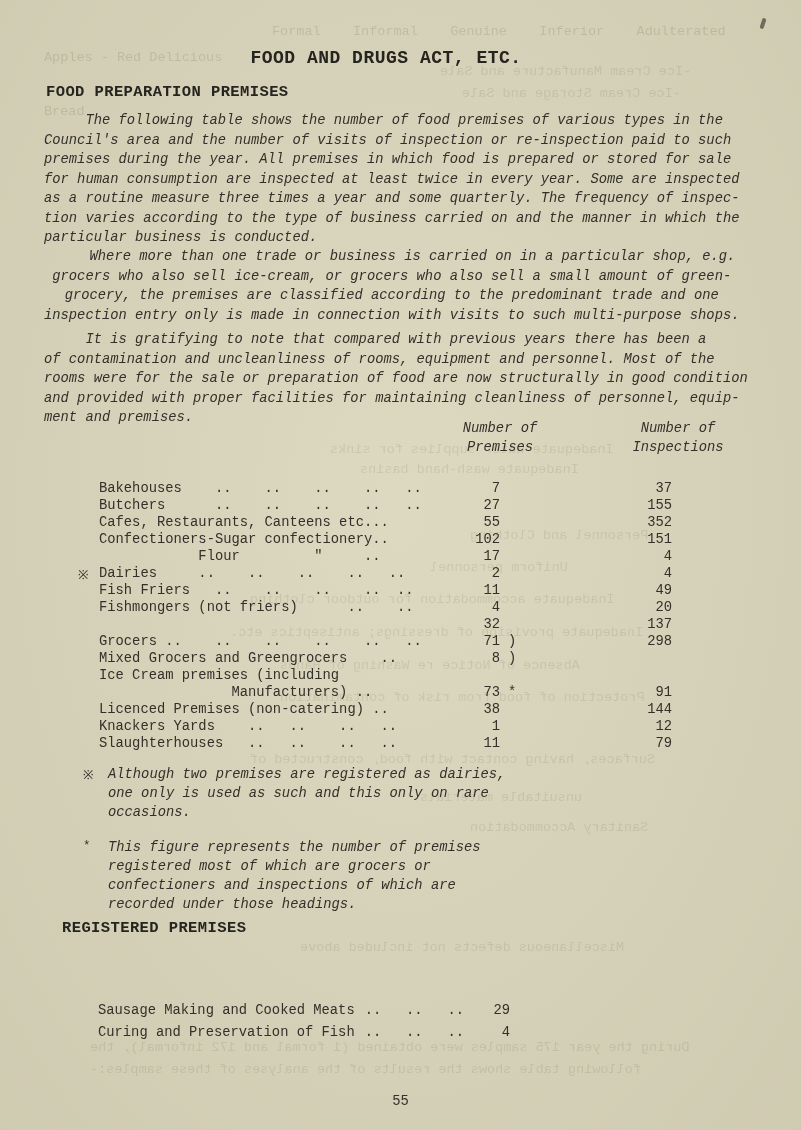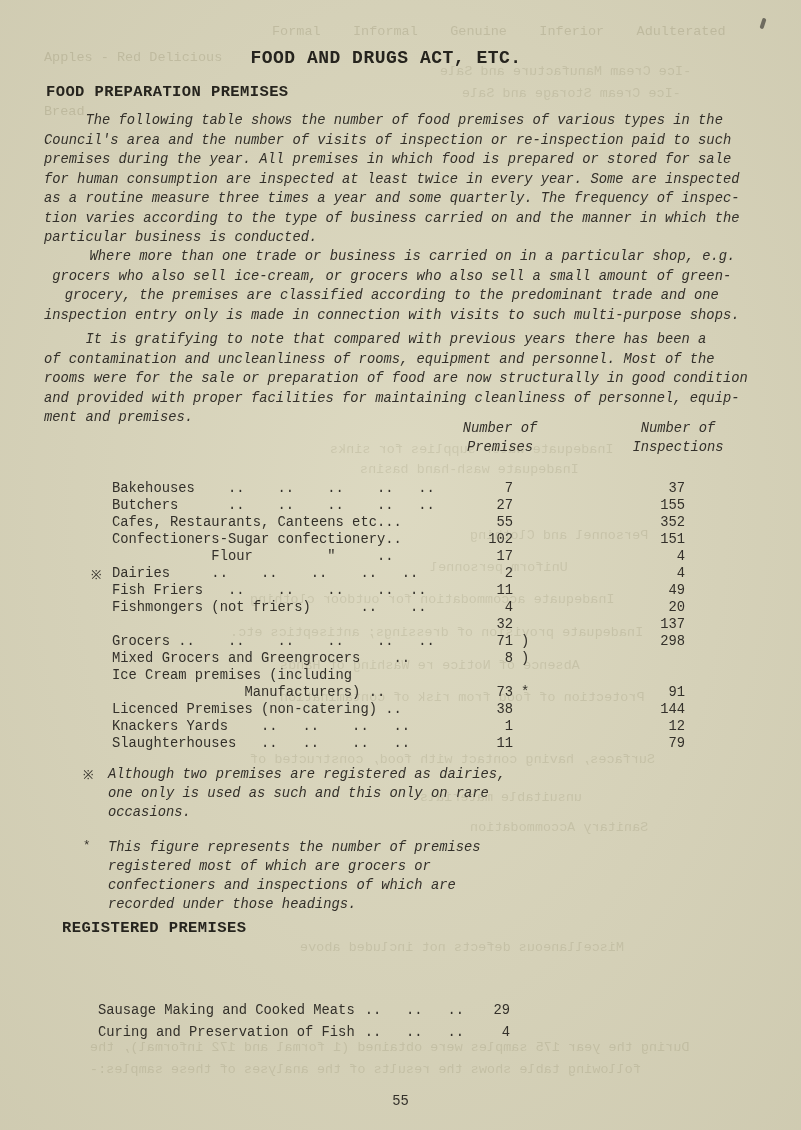--- a/index.html
+++ b/index.html
@@ -30,21 +30,21 @@
   .para{position:absolute;left:44px;font-size:13.8px;line-height:19.5px;}
   #para-1{top:111px;} #para-2{top:247px;text-align:center;} #para-3{top:330px;}
   #para-registered{top:953px;line-height:20.5px;}
   .tline{white-space:pre;font-style:italic;}
 
   .tbl-header{position:absolute;top:420px;font-size:13.8px;line-height:18.5px;text-align:center;}
   #col1-header{left:440px;width:120px;}
   #col2-header{left:608px;width:140px;}
 
   #table-rows{position:absolute;left:78px;top:481px;width:620px;font-size:13.8px;}
-  .trow{position:relative;height:17px;margin-left:13px;}
+  .trow{position:relative;height:17px;}
   .trow span{position:absolute;top:0;white-space:pre;}
   .trow .marker{left:0;width:19px;font-size:12.5px;}
   .trow .label{left:21px;}
   .trow .prem{left:350px;width:72px;text-align:right;}
   .trow .extra{left:430px;width:40px;}
   .trow .insp{left:520px;width:74px;text-align:right;}
 
   #footnotes{position:absolute;left:83px;top:766px;width:500px;font-size:13.8px;}
   .footnote{display:flex;margin-bottom:17px;}
   .fn-marker{width:25px;flex:none;font-size:12.5px;}

